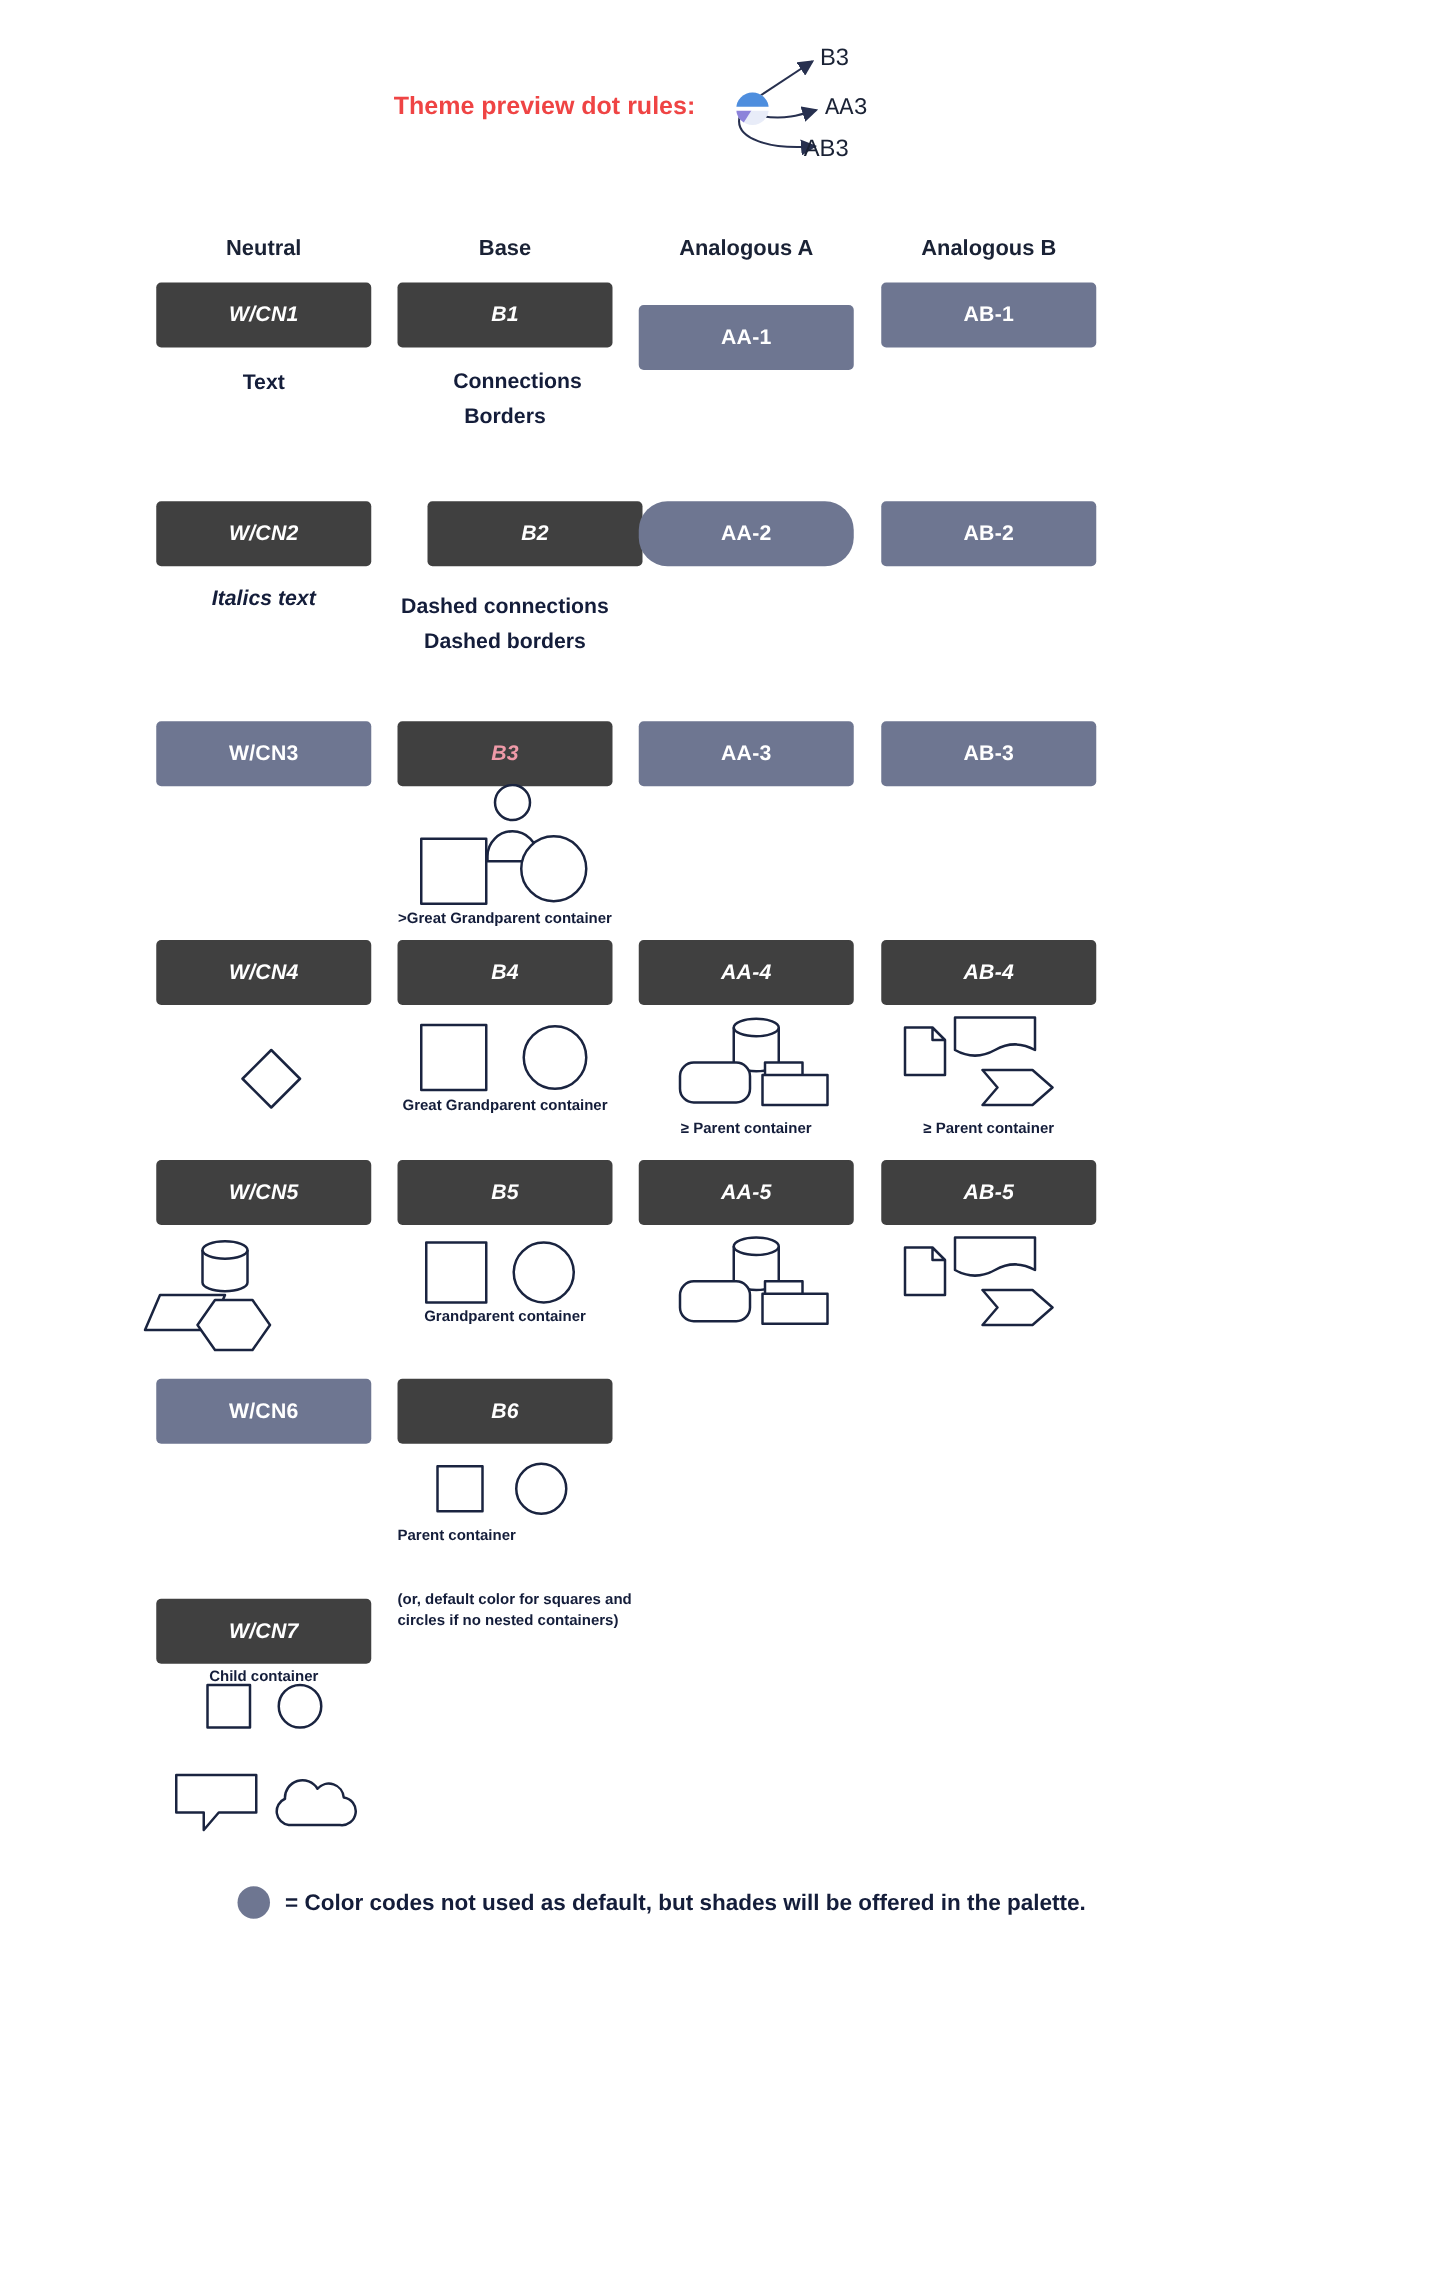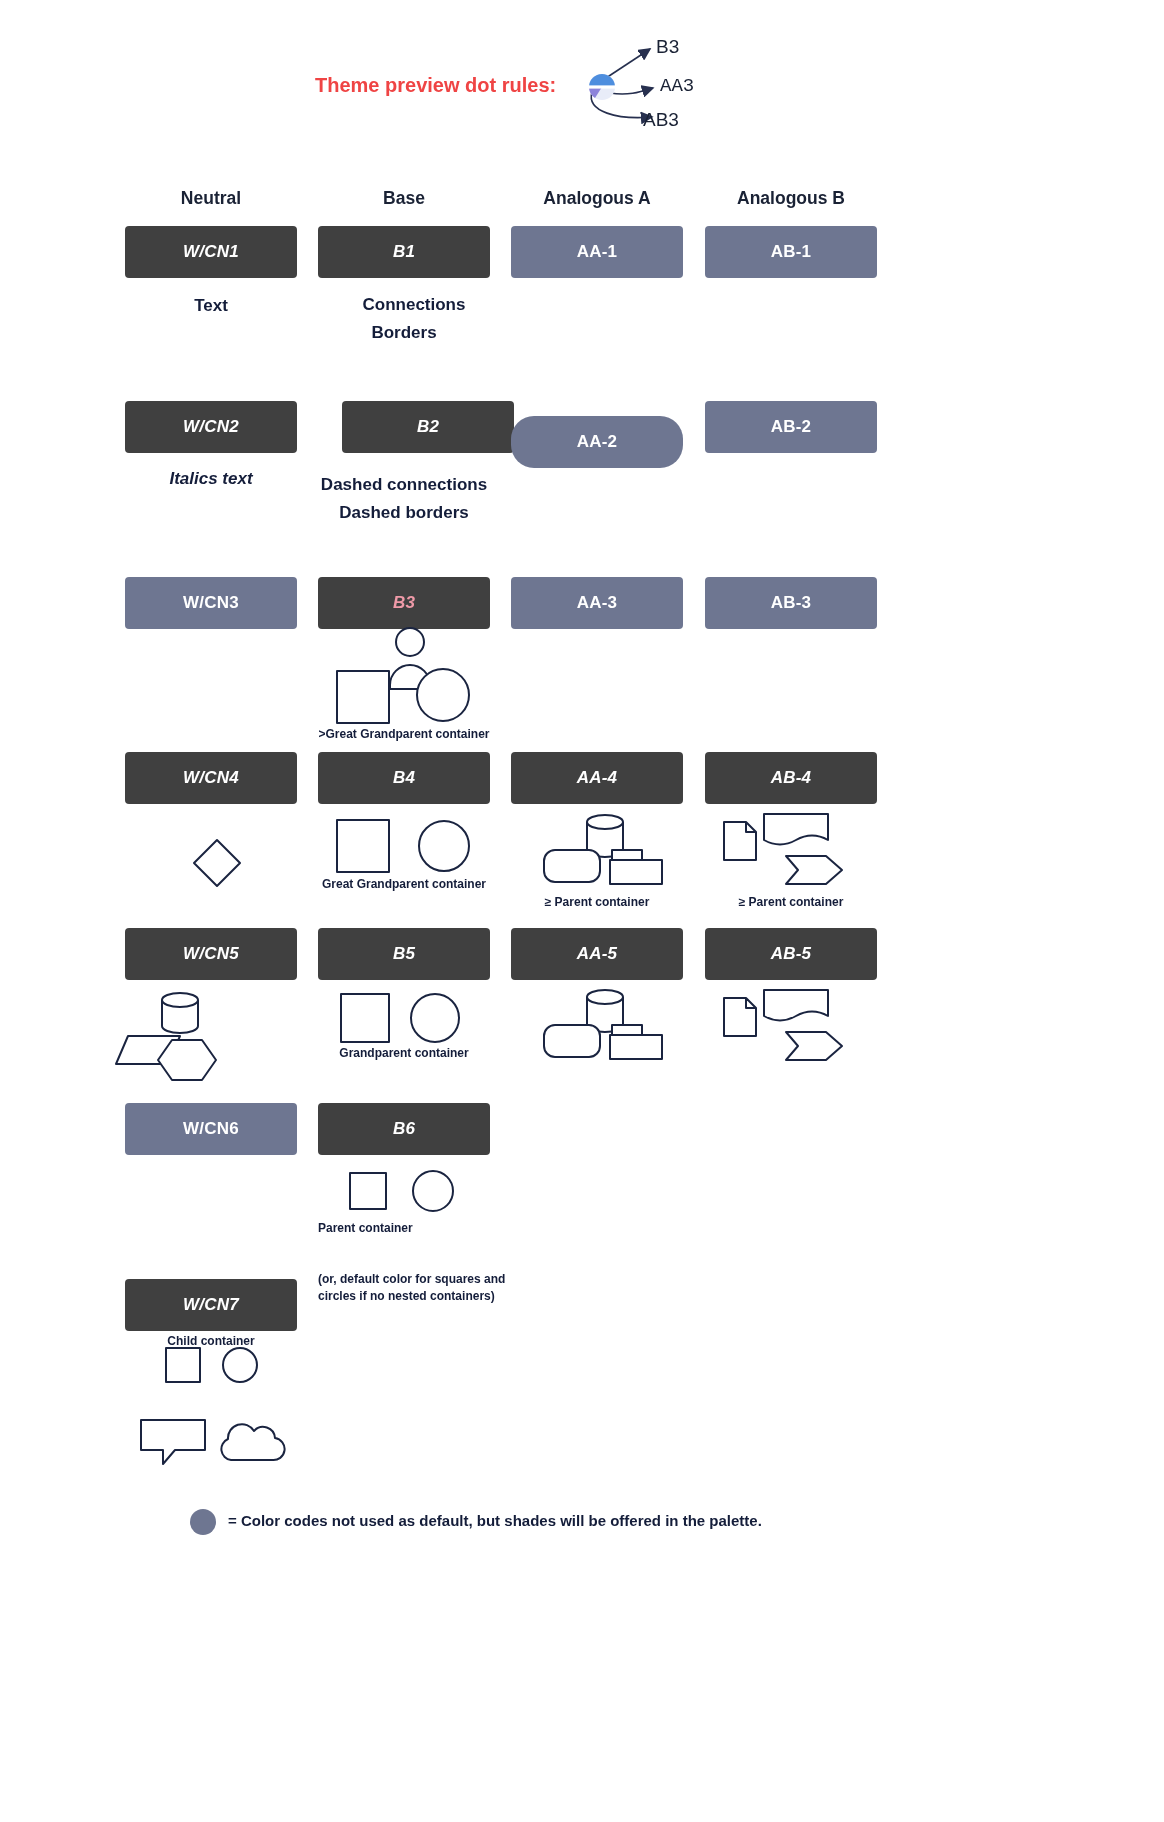--- a/index.html
+++ b/index.html
@@ -23,21 +23,21 @@
   .cap.lg { font-size:17px; }
   .cap.sm { font-size:12px; }
   .cap.center { text-align:center; }
   .cap.italic { font-style:italic; }
   .cap.note { font-weight:600; line-height:1.4;margin-top:33px; }
 
   .shape { fill:#ffffff; stroke:#1a2440; stroke-width:2; stroke-linejoin:round; }
   .arrow-line { fill:none; stroke:#27304f; stroke-width:1.6; }
 
   .legend-dot { position:absolute; width:26px; height:26px; border-radius:50%; background:#6e7691; }
-  .legend-text { position:absolute; font-size:15px; font-weight:700; color:#141d3a; }
+  .legend-text { position:absolute; font-size:18px; font-weight:700; color:#141d3a; }
 </style>
 </head>
 <body>
 
 <div class="page">
 
   <div class="title" style="left:315px; top:74px;">Theme preview dot rules:</div>
 
   <svg class="abs" style="left:580px; top:30px;" width="130" height="110">
     <defs>
@@ -61,30 +61,30 @@
   <div class="dot-label" style="left:660px; top:75px;font-family:Liberation Mono, monospace;">AA3</div>
   <div class="dot-label" style="left:643px; top:109px;">AB3</div>
 
   <div class="col-header" style="left:125px; top:188px;">Neutral</div>
   <div class="col-header" style="left:318px; top:188px;">Base</div>
   <div class="col-header" style="left:511px; top:188px;">Analogous A</div>
   <div class="col-header" style="left:705px; top:188px;">Analogous B</div>
 
   <div class="pill dark" style="left:125px; top:226px;">W/CN1</div>
   <div class="pill dark" style="left:318px; top:226px;">B1</div>
-  <div class="pill gray" style="left:511px; top:226px;">AA-1</div>
+  <div class="pill gray" style="left:511px; top:244px;">AA-1</div>
   <div class="pill gray" style="left:705px; top:226px;">AB-1</div>
 
   <div class="cap lg center" style="left:125px; top:296px; width:172px;">Text</div>
   <div class="cap lg center" style="left:318px; top:295px; width:192px;">Connections</div>
   <div class="cap lg center" style="left:318px; top:323px; width:172px;">Borders</div>
 
   <div class="pill dark" style="left:125px; top:401px;">W/CN2</div>
   <div class="pill dark" style="left:318px; top:401px;margin-left:24px;">B2</div>
-  <div class="pill gray" style="left:511px; top:416px;border-radius:23px;">AA-2</div>
+  <div class="pill gray" style="left:511px; top:401px;border-radius:23px;">AA-2</div>
   <div class="pill gray" style="left:705px; top:401px;">AB-2</div>
 
   <div class="cap lg center italic" style="left:125px; top:469px; width:172px;">Italics text</div>
   <div class="cap lg center" style="left:304px; top:475px; width:200px;">Dashed connections</div>
   <div class="cap lg center" style="left:304px; top:503px; width:200px;">Dashed borders</div>
 
   <div class="pill gray" style="left:125px; top:577px;">W/CN3</div>
   <div class="pill dark pink" style="left:318px; top:577px;">B3</div>
   <div class="pill gray" style="left:511px; top:577px;">AA-3</div>
   <div class="pill gray" style="left:705px; top:577px;">AB-3</div>

